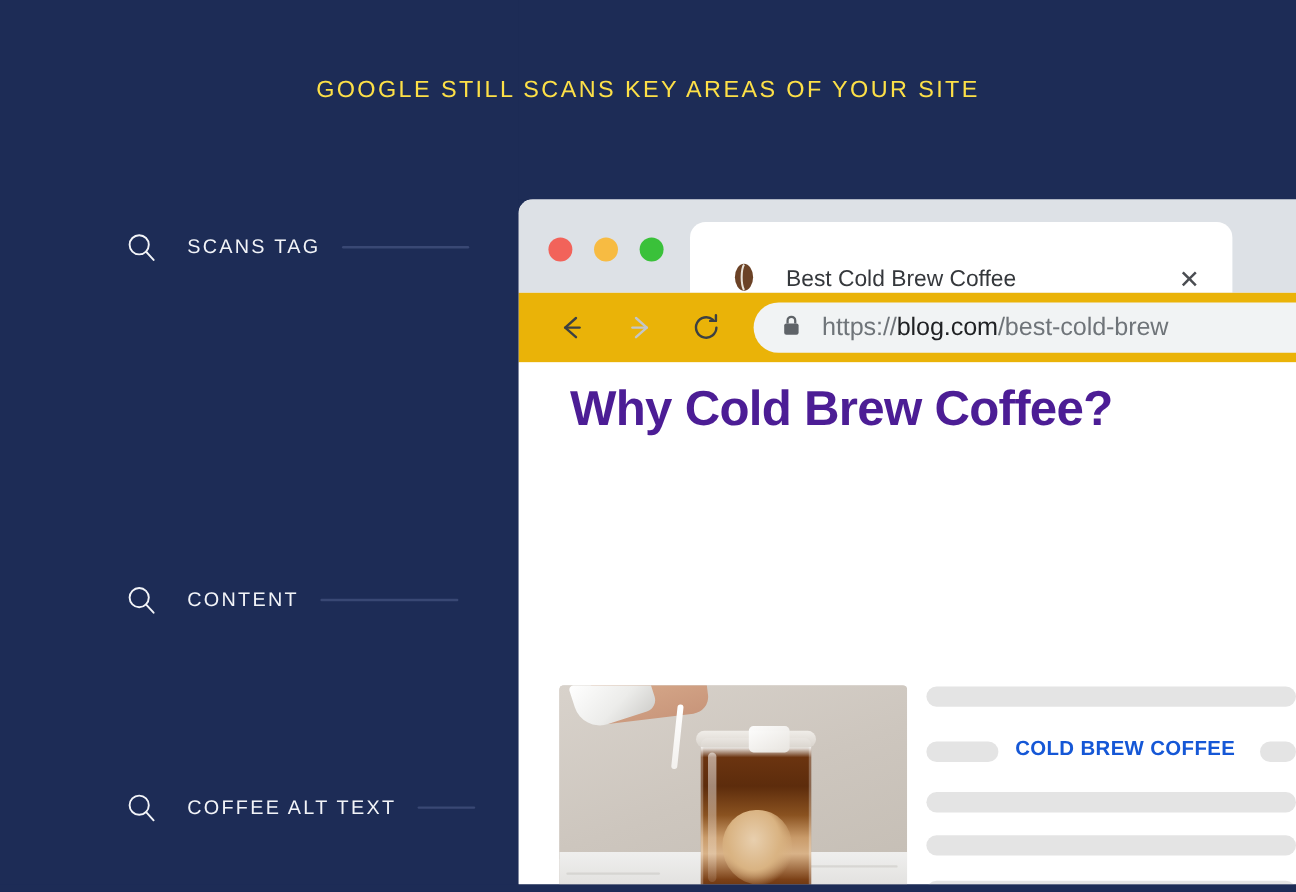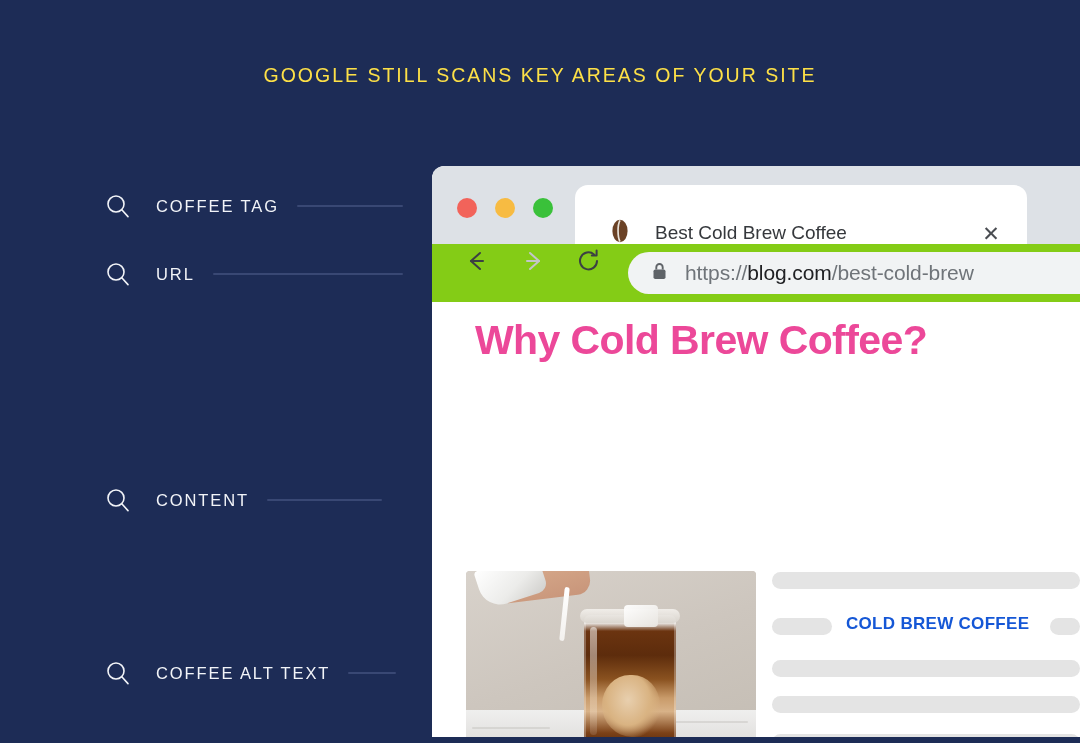--- a/index.html
+++ b/index.html
@@ -161,23 +161,23 @@
     width: 20px;
     text-align: center;
   }
 
   
   #toolbar {
     position: absolute;
     left: 0; top: 78px;
     width: 648px;
     height: 58px;
-    background: #84cc16;
+    background: #eab308;
     display: flex;
-    align-items: flex-start;
+    align-items: center;
   }
   .nav-btn {
     width: 34px; height: 34px;
     margin-left: 8px;
     flex: 0 0 34px;
     display: flex; align-items: center; justify-content: center;
   }
   #nav-back { margin-left: 28px; }
   #omnibox {
     position: absolute;
@@ -208,21 +208,21 @@
     width: 648px;
     height: 435px;
     background: #ffffff;
   }
   #page-heading {
     position: absolute;
     left: 43px;
     top: 15px;
     font-size: 41px;
     font-weight: bold;
-    color: #ec4899;
+    color: #4c1d95;
     letter-spacing: -0.6px;
     white-space: nowrap;
   }
 
   
   #photo-card {
     position: absolute;
     left: 34px;
     top: 269px;
     width: 290px;
@@ -340,34 +340,24 @@
 
 <div id="checklist">
 
   <div class="check-row" style="top:189px;">
     <span class="search-icon">
       <svg width="28" height="28" viewBox="0 0 28 28" fill="none">
         <circle cx="12" cy="12" r="8" stroke="#f2f4f8" stroke-width="1.6"></circle>
         <line x1="17.8" y1="17.8" x2="24" y2="24.6" stroke="#f2f4f8" stroke-width="1.6" stroke-linecap="round"></line>
       </svg>
     </span>
-    <span class="check-label">COFFEE TAG</span>
+    <span class="check-label">SCANS TAG</span>
     <span class="check-line" style="flex: 0 0 106px;"></span>
   </div>
 
-  <div class="check-row" style="top:257px;">
-    <span class="search-icon">
-      <svg width="28" height="28" viewBox="0 0 28 28" fill="none">
-        <circle cx="12" cy="12" r="8" stroke="#f2f4f8" stroke-width="1.6"></circle>
-        <line x1="17.8" y1="17.8" x2="24" y2="24.6" stroke="#f2f4f8" stroke-width="1.6" stroke-linecap="round"></line>
-      </svg>
-    </span>
-    <span class="check-label">URL</span>
-    <span class="check-line" style="flex: 0 0 190px;"></span>
-  </div>
 
   <div class="check-row" style="top:483px;">
     <span class="search-icon">
       <svg width="28" height="28" viewBox="0 0 28 28" fill="none">
         <circle cx="12" cy="12" r="8" stroke="#f2f4f8" stroke-width="1.6"></circle>
         <line x1="17.8" y1="17.8" x2="24" y2="24.6" stroke="#f2f4f8" stroke-width="1.6" stroke-linecap="round"></line>
       </svg>
     </span>
     <span class="check-label">CONTENT</span>
     <span class="check-line" style="flex: 0 0 115px;"></span>

